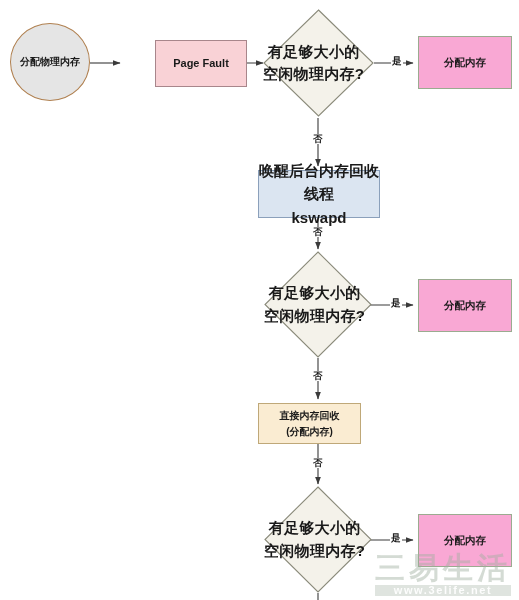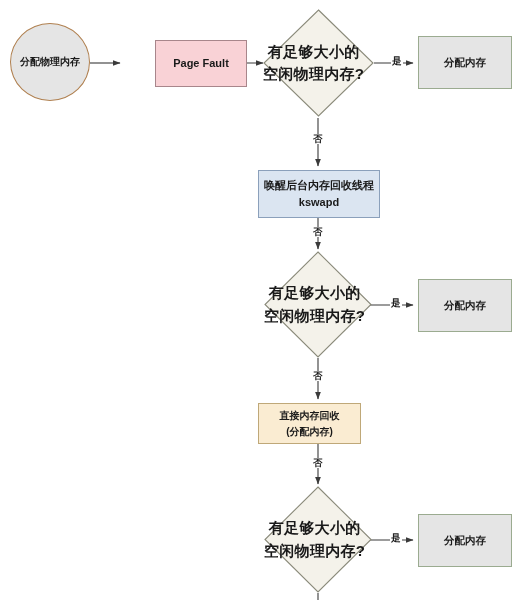--- a/index.html
+++ b/index.html
@@ -63,30 +63,30 @@
     justify-content: flex-start;
     text-align: center;
     font-size: 15px;
     font-weight: bold;
     color: #1a1a1a;
     line-height: 1.5;
     letter-spacing: 0.3px;
   }
   
   .box-green {
-    background: #e5e5e5;
+    background: #f9a8d4;
     border: 1px solid #9bab90;
     font-size: 10.5px;
     font-weight: bold;
   }
   
   .box-blue {
     background: #dbe5f1;
     border: 1px solid #8ba0bb;
-    font-size: 11px;
+    font-size: 15px;
     font-weight: bold;
     line-height: 1.55;
   }
   
   .box-tan {
     background: #faecd2;
     border: 1px solid #bfa878;
     font-size: 10px;
     font-weight: bold;
     line-height: 1.55;
@@ -241,14 +241,18 @@
   </div>
 
   <div class="edge-label" style="left:391px; top:56px;">是</div>
   <div class="edge-label" style="left:312px; top:134px;">否</div>
   <div class="edge-label" style="left:312px; top:227px;">否</div>
   <div class="edge-label" style="left:390px; top:298px;">是</div>
   <div class="edge-label" style="left:312px; top:371px;">否</div>
   <div class="edge-label" style="left:312px; top:458px;">否</div>
   <div class="edge-label" style="left:390px; top:533px;">是</div>
 
+  <div class="watermark">
+    <div class="wm-cn">三易生活</div>
+    <div class="wm-url">www.3elife.net</div>
+  </div>
 
 </div>
 
 </body></html>

